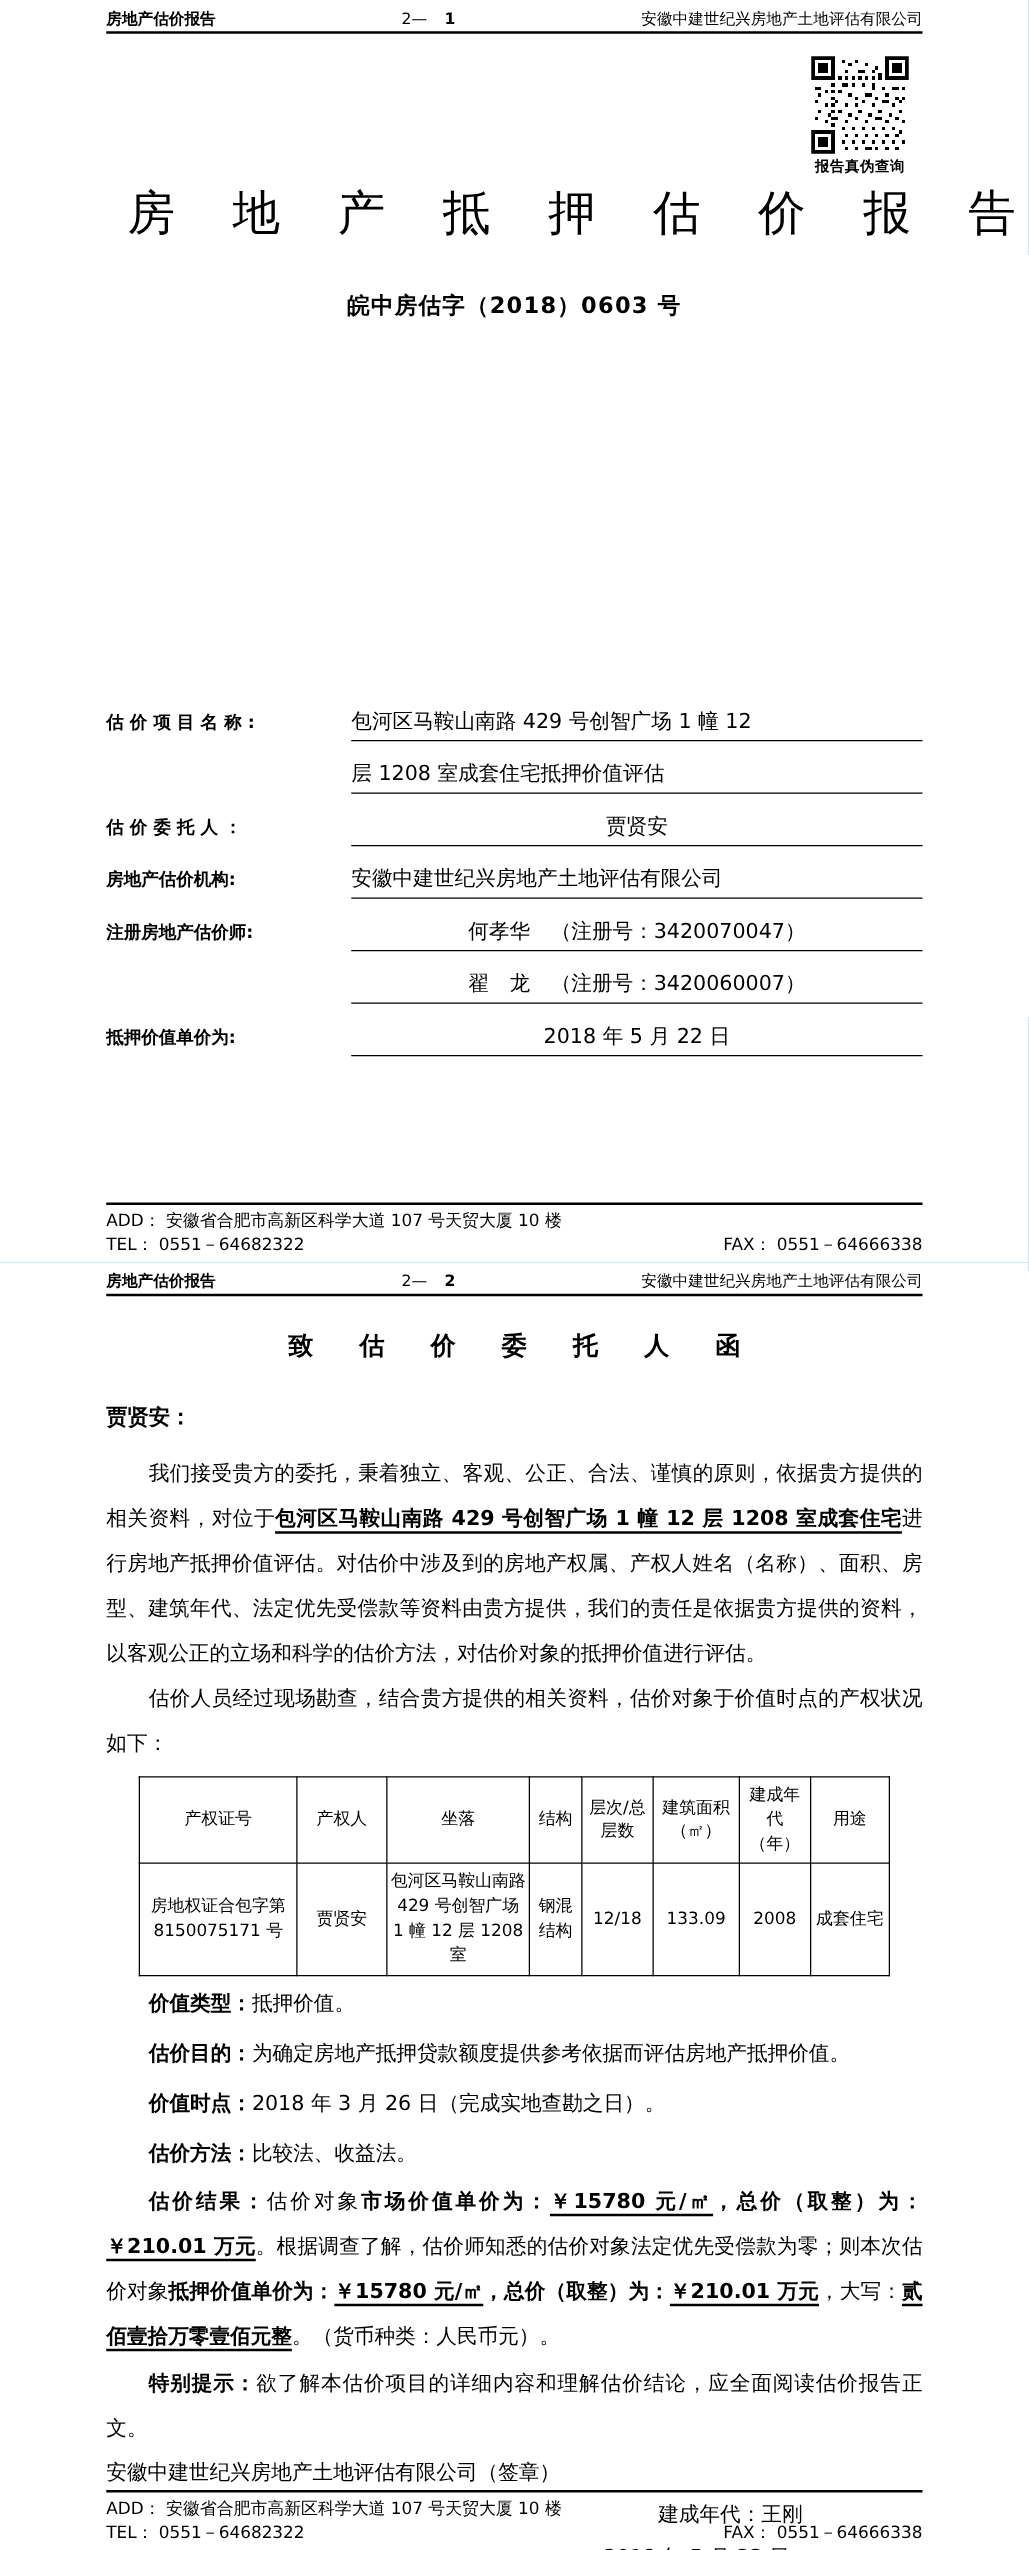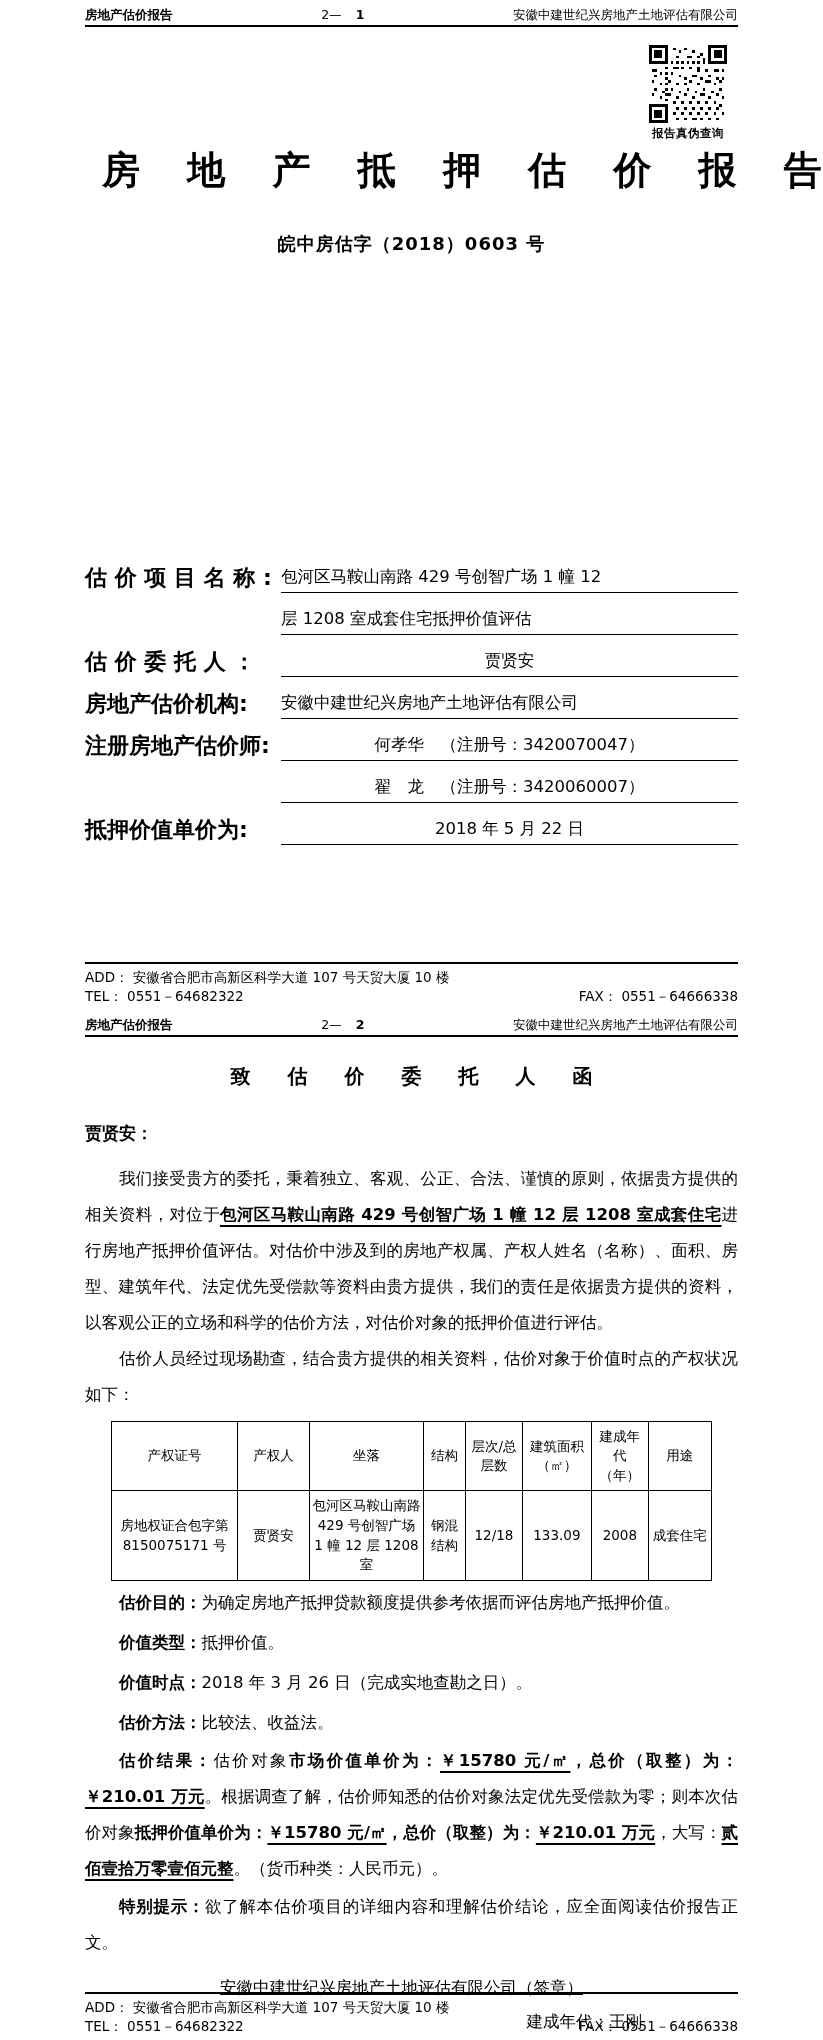--- a/index.html
+++ b/index.html
@@ -30,37 +30,37 @@
   
   .qr-block { position: absolute; top: 45px; right: 92px; width: 86px; text-align: center; }
   .qr-block svg { display: block; margin: 0 auto; }
   .qr-caption { font-size: 11.5px; font-weight: 700; margin-top: 3px; letter-spacing: 0.5px; white-space: nowrap; }
 
   
   .report-title {
     margin-top: 118px;
     text-align: center;
     font-family: "DejaVu Serif", "Liberation Serif", serif;
-    font-size: 38px; font-weight: 700;
+    font-size: 38px; font-weight: 400;
     letter-spacing: 17px; text-indent: 17px;
     white-space: nowrap;
   }
   .doc-number {
     margin-top: 36px;
     text-align: center;
     font-size: 18px; font-weight: 700;
     letter-spacing: 1px;
   }
 
   
   .form { margin-top: 306px; }
   .form-row { display: flex; align-items: flex-end; margin-bottom: 11px; }
   .form-label {
     width: 196px; flex: none;
-    font-size: 22px; font-weight: 700;
+    font-size: 14px; font-weight: 700;
     line-height: 30px; white-space: pre;
   }
   .form-value {
     flex: 1;
     border-bottom: 1.5px solid #000;
     font-size: 16.5px; line-height: 30px; min-height: 31px;
     white-space: nowrap;
   }
   .val-left { text-align: left; }
   .val-center { text-align: center; }
@@ -104,21 +104,21 @@
     line-height: 1.45;
     vertical-align: middle;
   }
   .prop-table th { height: 50px; }
   .prop-table td { height: 58px; }
 
   .item-line { font-size: 16.5px; line-height: 36px; text-indent: 34px; margin-top: 4px; }
   .result-para { margin-top: 2px; }
   .notice-para { margin-top: 2px; }
 
-  .sign-company { margin-top: 10px; font-size: 16.5px; text-align: center; padding-right: 20px; line-height: 34px; text-decoration: underline; }
+  .sign-company { margin-top: 0; font-size: 16.5px; text-align: left; padding-right: 20px; line-height: 34px; }
   .sign-rep { font-size: 16.5px; text-align: right; padding-right: 96px; line-height: 34px; }
   .sign-date { font-size: 16.5px; text-align: right; padding-right: 106px; line-height: 34px; }
 </style>
 </head>
 <body>
 
 <div class="canvas">
 
   <section class="page page-1">
     <div class="inner">
@@ -226,22 +226,22 @@
             <td>包河区马鞍山南路 429 号创智广场 1 幢 12 层 1208 室</td>
             <td>钢混结构</td>
             <td>12/18</td>
             <td>133.09</td>
             <td>2008</td>
             <td>成套住宅</td>
           </tr>
         </tbody>
       </table>
 
+      <div class="item-line"><span class="bold">价值类型：</span><span>抵押价值。</span></div>
       <div class="item-line"><span class="bold">估价目的：</span><span>为确定房地产抵押贷款额度提供参考依据而评估房地产抵押价值。</span></div>
-      <div class="item-line"><span class="bold">价值类型：</span><span>抵押价值。</span></div>
       <div class="item-line"><span class="bold">价值时点：</span><span>2018 年 3 月 26 日（完成实地查勘之日）。</span></div>
       <div class="item-line"><span class="bold">估价方法：</span><span>比较法、收益法。</span></div>
 
       <p class="para result-para"><span class="bold">估价结果：</span><span>估价对象</span><span class="bold">市场价值单价为：</span><span class="bu">￥15780 元/㎡</span><span class="bold">，总价（取整）为：</span><span class="bu">￥210.01 万元</span><span>。根据调查了解，估价师知悉的估价对象法定优先受偿款为零；则本次估价对象</span><span class="bold">抵押价值单价为：</span><span class="bu">￥15780 元/㎡</span><span class="bold">，总价（取整）为：</span><span class="bu">￥210.01 万元</span><span>，大写：</span><span class="bu">贰佰壹拾万零壹佰元整</span><span>。（货币种类：人民币元）。</span></p>
 
       <p class="para notice-para"><span class="bold">特别提示：</span><span>欲了解本估价项目的详细内容和理解估价结论，应全面阅读估价报告正文。</span></p>
 
       <div class="sign-company">安徽中建世纪兴房地产土地评估有限公司（签章）</div>
       <div class="sign-rep">建成年代：王刚</div>
       <div class="sign-date">2018 年 5 月 22 日</div>

